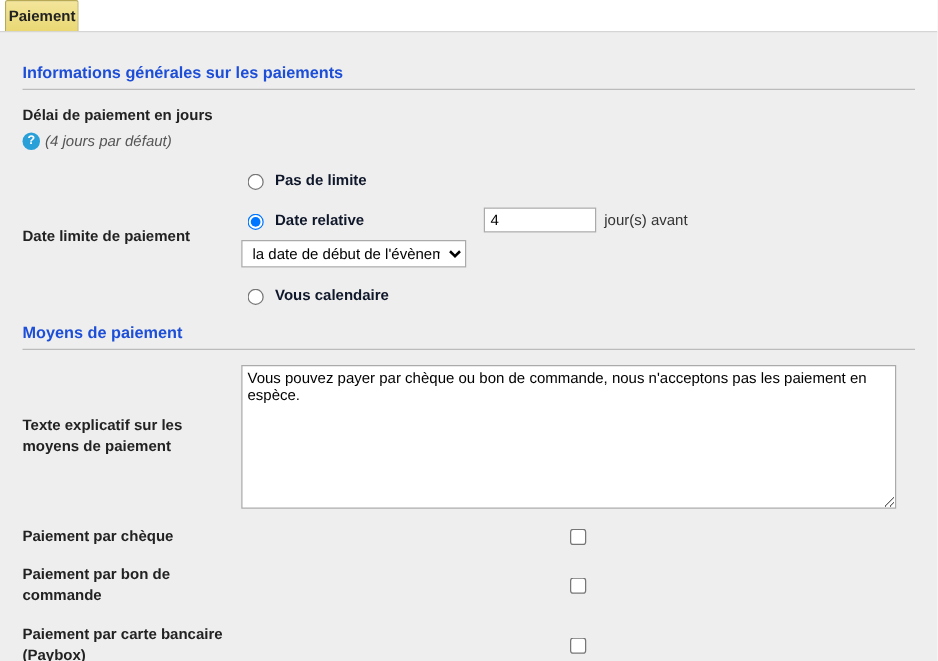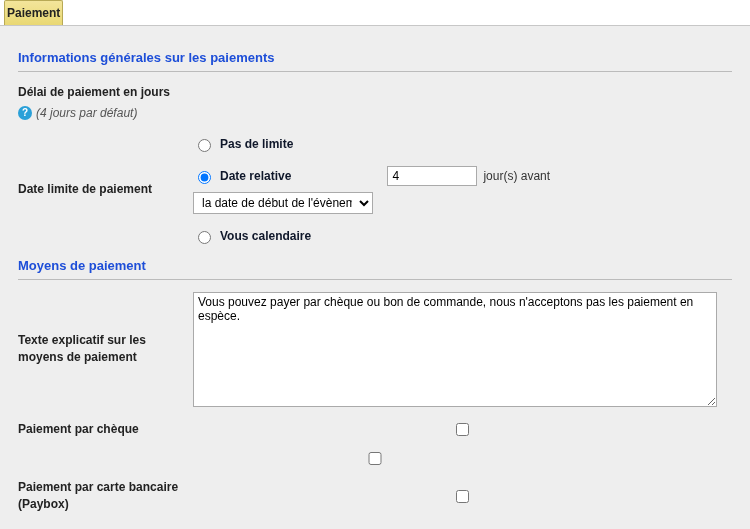--- a/index.html
+++ b/index.html
@@ -175,20 +175,21 @@
   </div>
 
   <div class="row">
     <div class="label-col">Paiement par chèque</div>
     <div class="field-col checkbox-line">
       <input type="checkbox" style="">
     </div>
   </div>
 
   <div class="row">
+    <div class="label-col">Paiement par bon de commande</div>
     <div class="field-col checkbox-line">
       <input type="checkbox" style="">
     </div>
   </div>
 
   <div class="row">
     <div class="label-col">Paiement par carte bancaire (Paybox)</div>
     <div class="field-col checkbox-line">
       <input type="checkbox" style="">
     </div>

